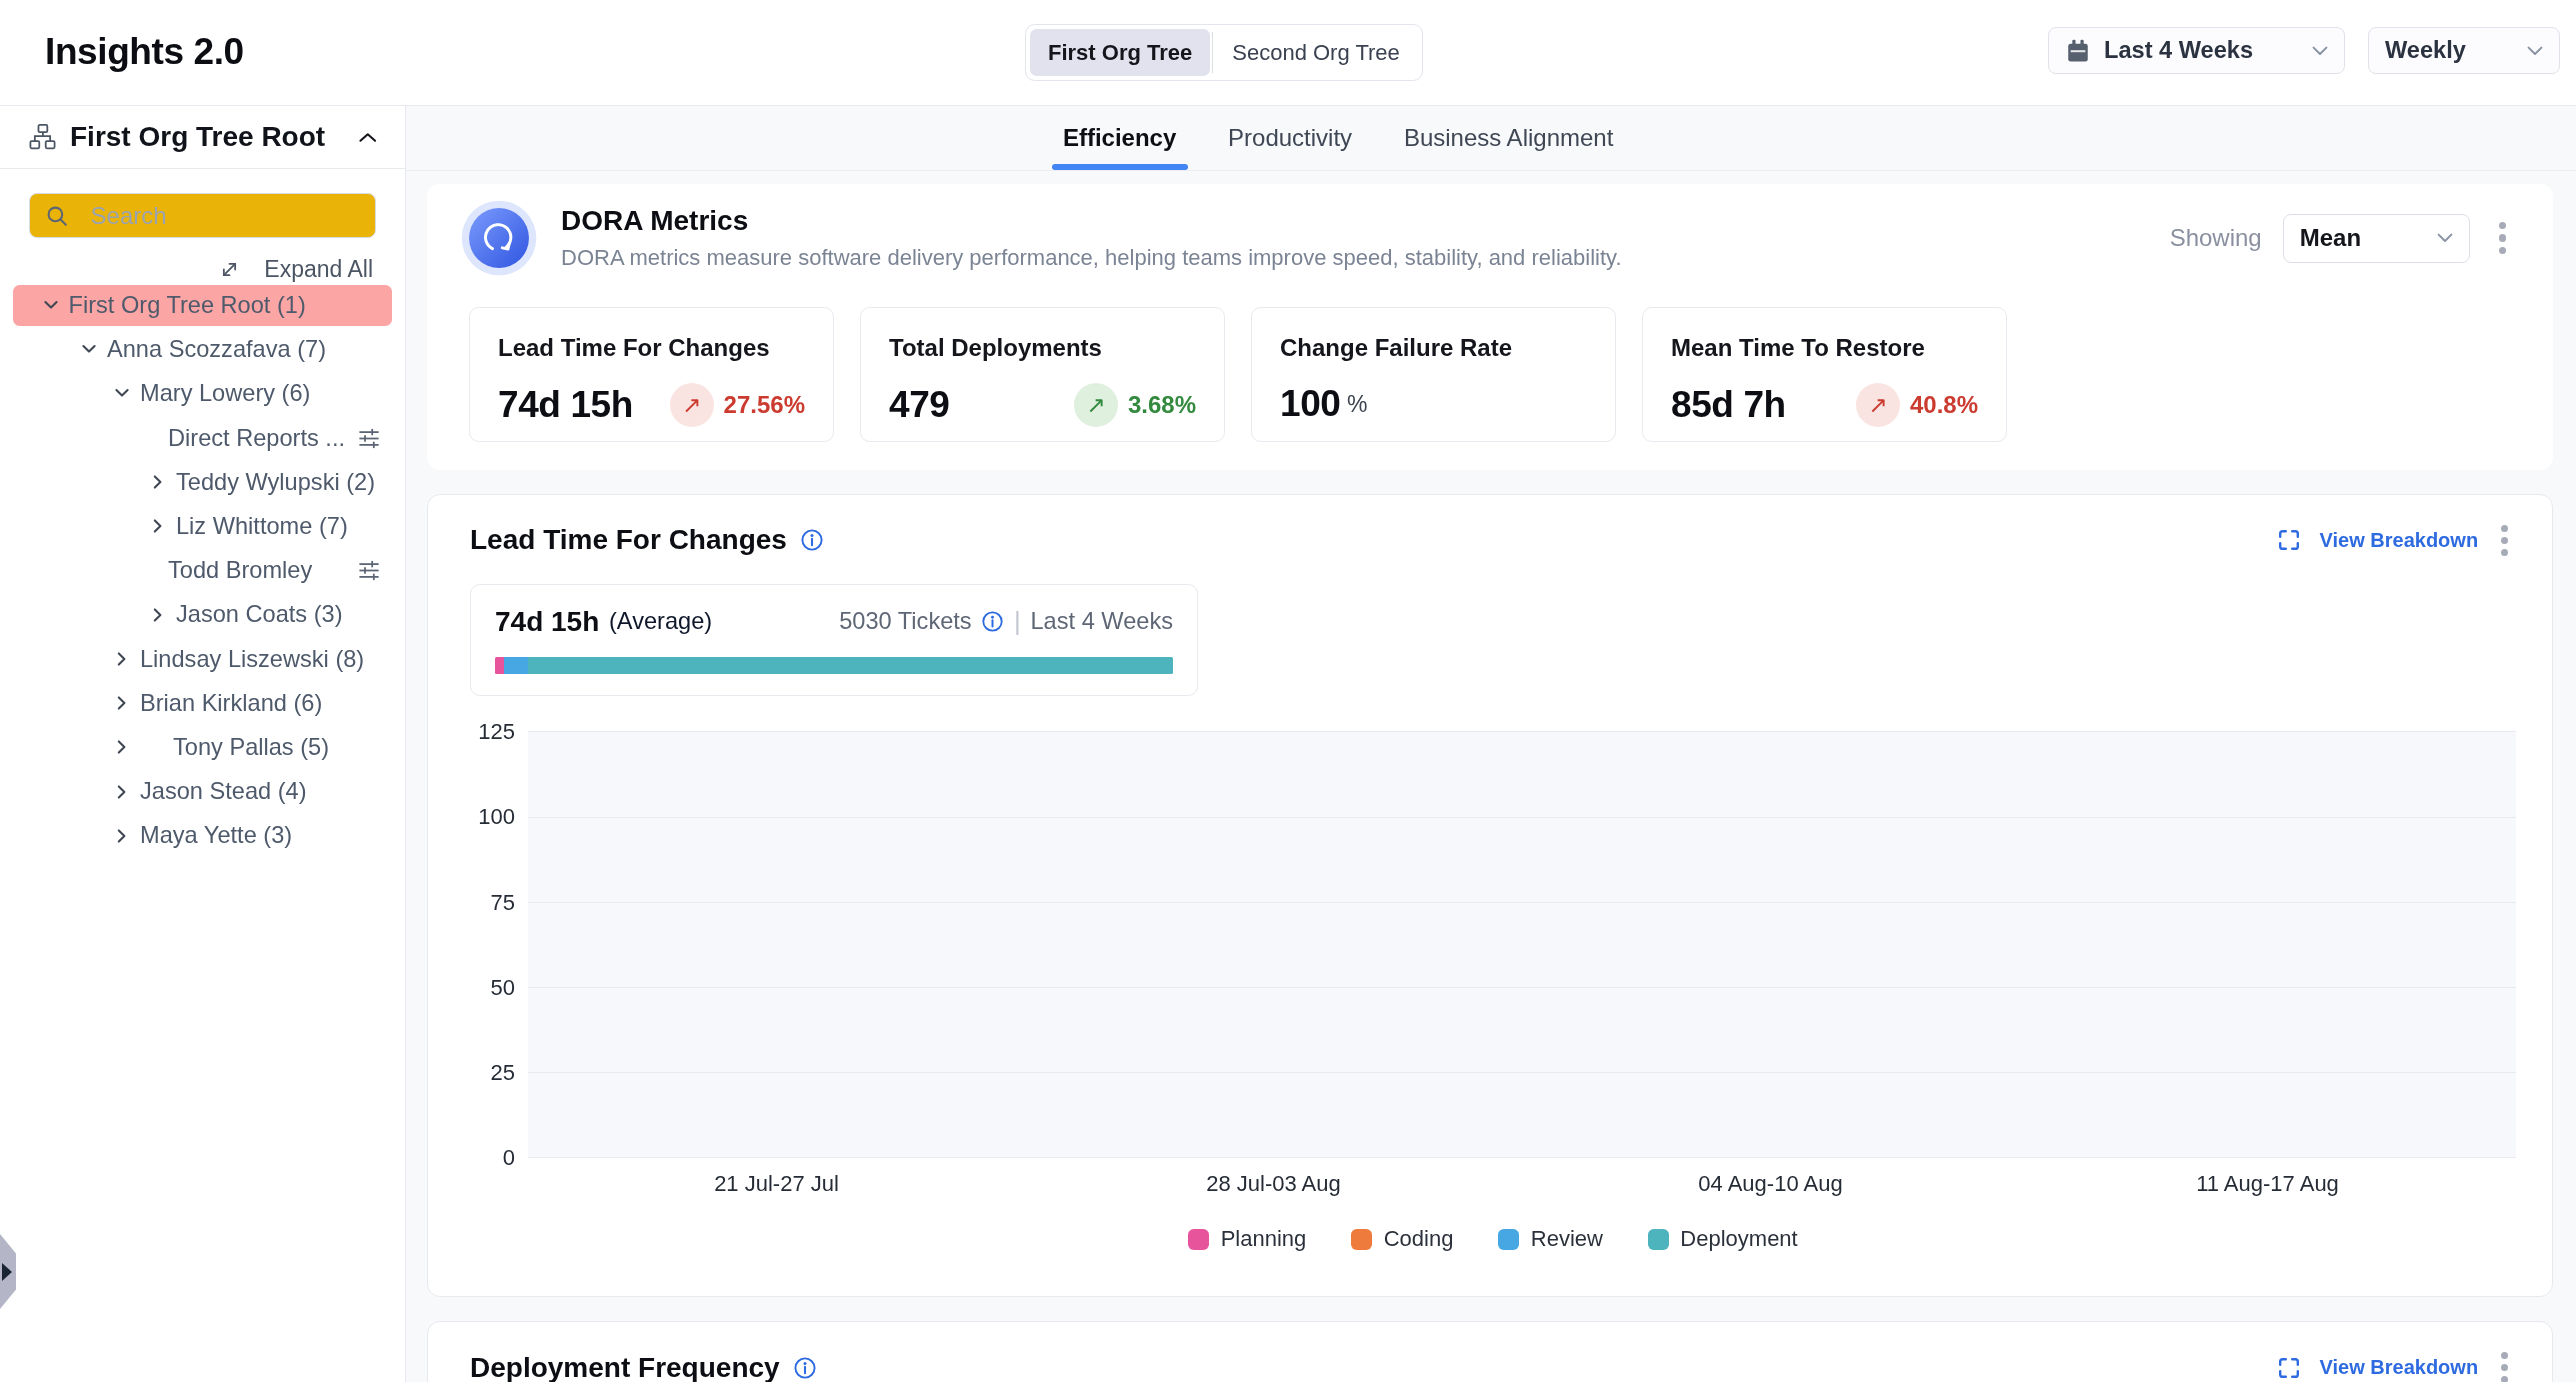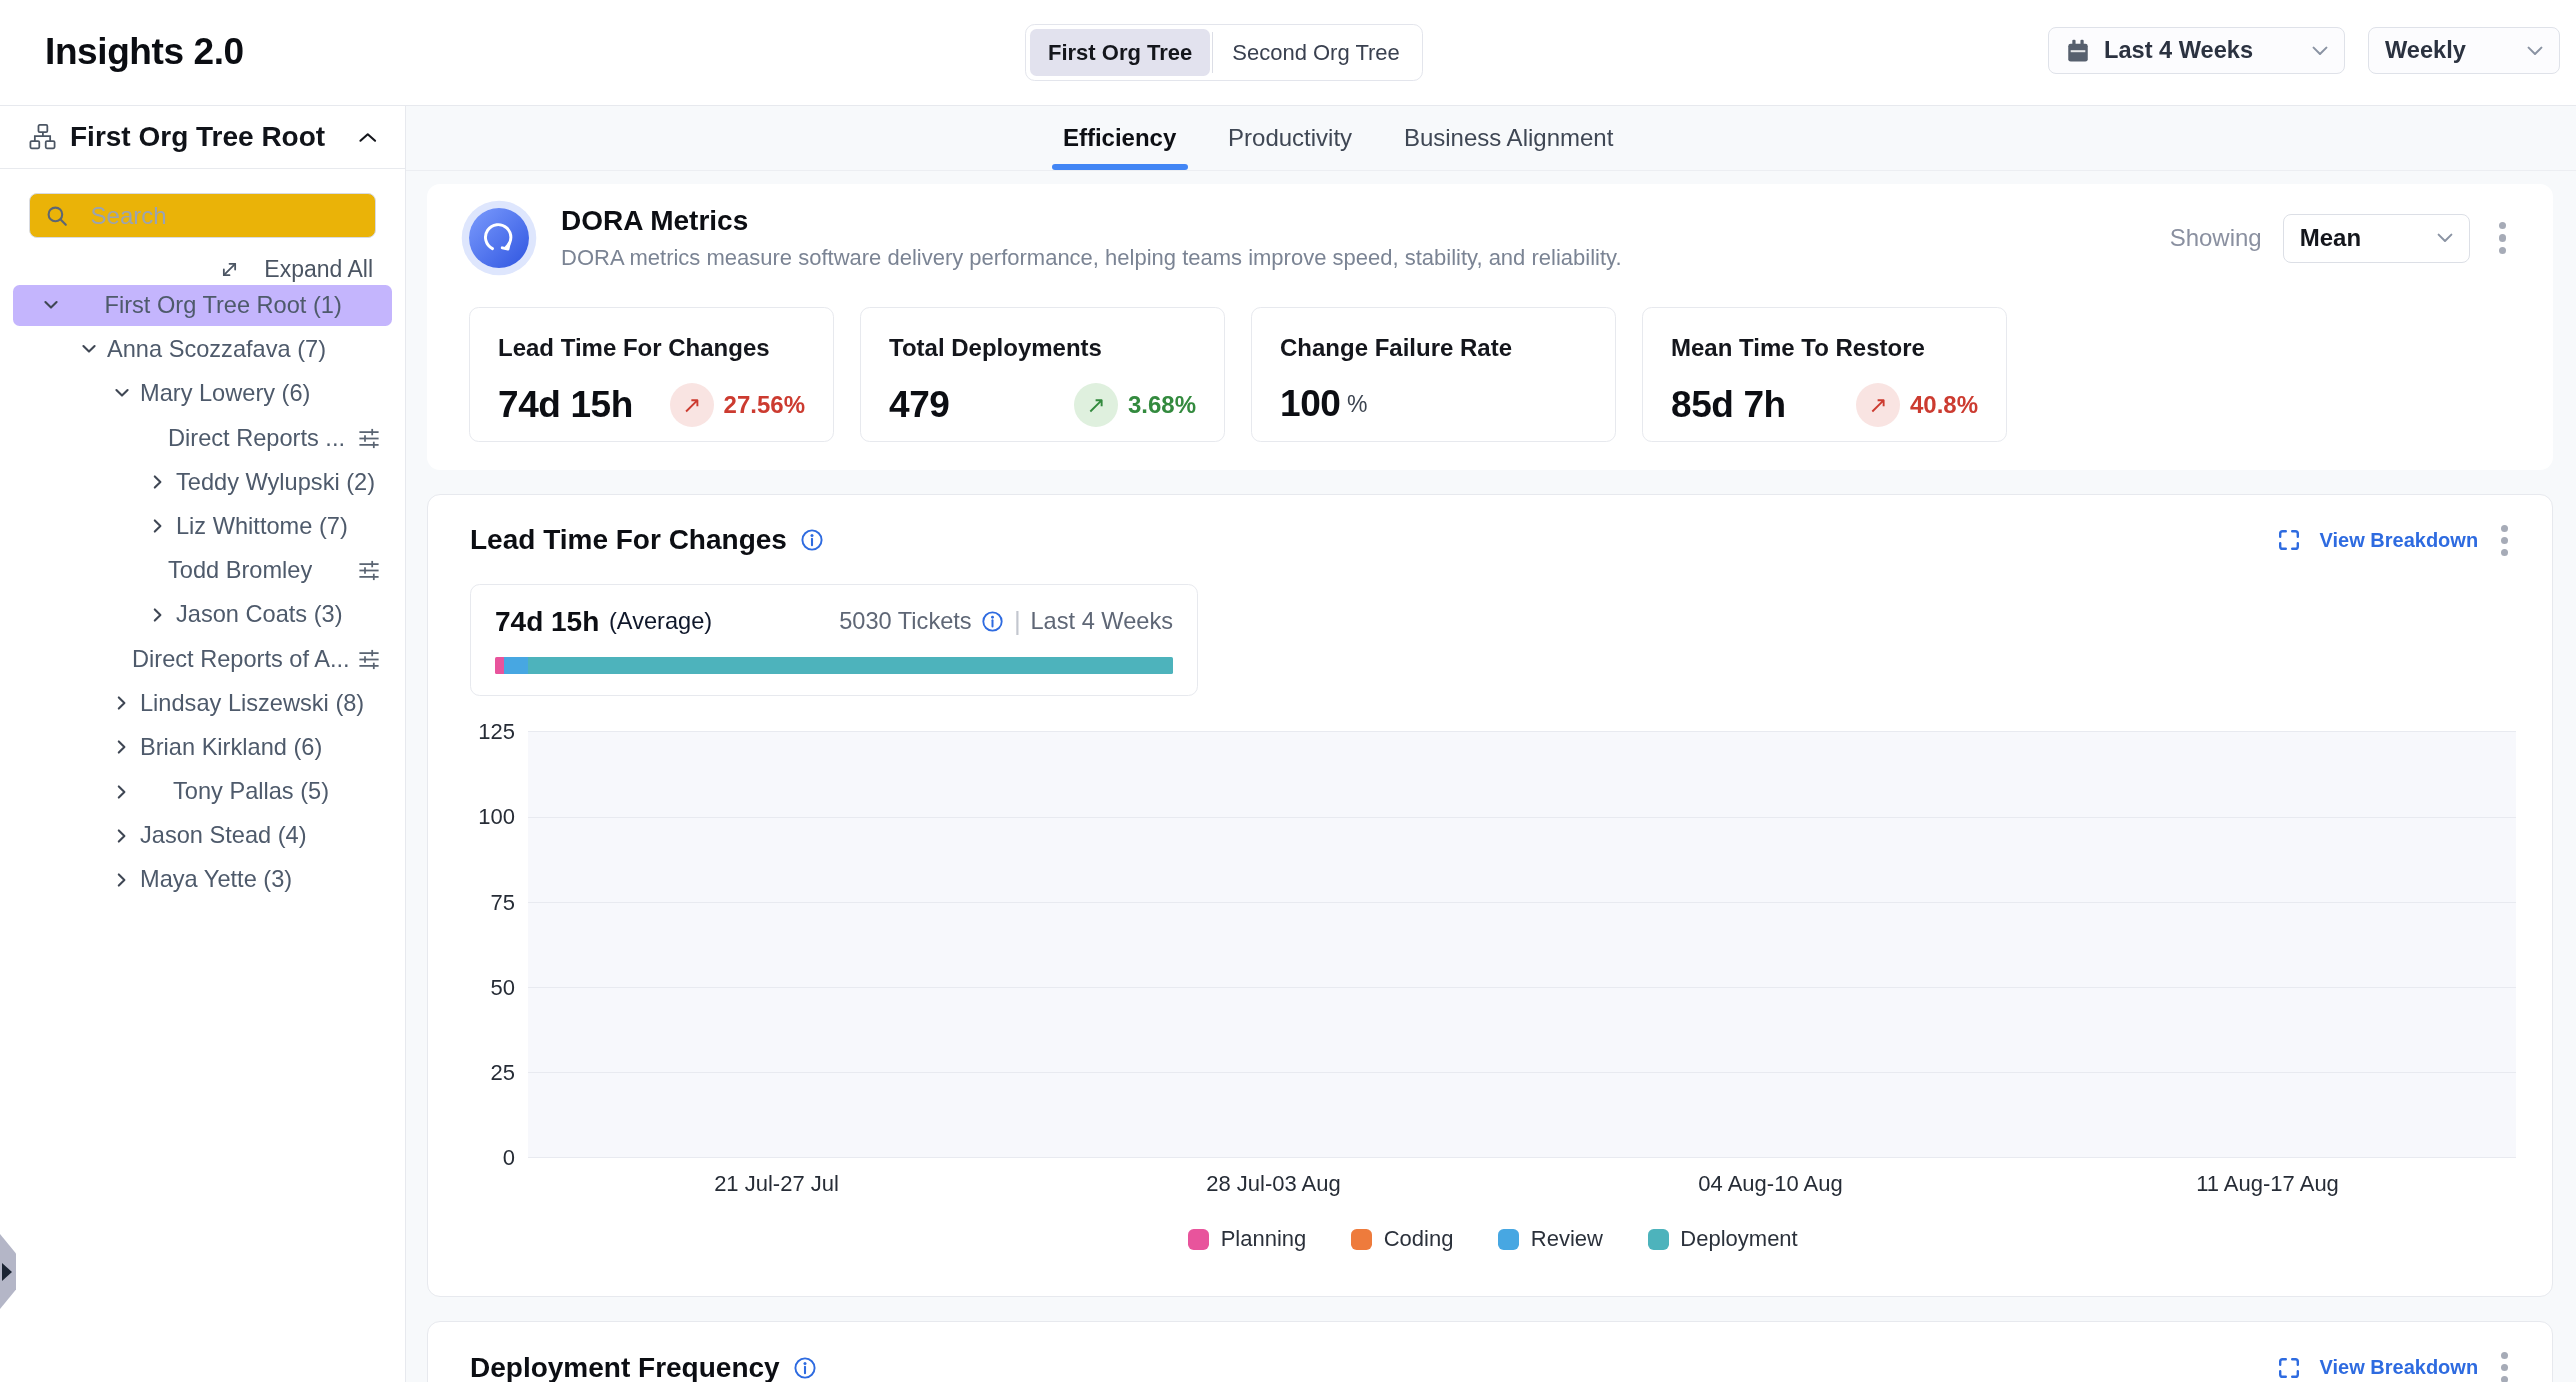--- a/index.html
+++ b/index.html
@@ -25,21 +25,21 @@
 
   
   .sb-head { height:63px; display:flex; align-items:center; gap:13px; padding:0 28px; border-bottom:0.8px solid #e8eaee; }
   .sb-title { font-size:28px; font-weight:700; color:#101319; flex:1; }
   .search { margin:24px 29px 0; height:45px; border:0.8px solid #d8dbe2; border-radius:8px; display:flex; align-items:center; gap:22px; padding:0 14.6px; background:#eab308; }
   .search input { border:none; outline:none; font-size:24px; color:#333; width:100%; font-family:inherit; background:transparent; }
   .search input::placeholder { color:#9aa3b2; }
   .expand-all { margin:18px 32px 2px 0; display:flex; justify-content:flex-end; align-items:center; gap:24px; font-size:23px; color:#4b5563; cursor:pointer;padding-left:16px; }
   .tree { padding:0 13px; }
   .tree-row { height:41px; margin-bottom:3.2px; display:flex; align-items:center; border-radius:6.5px; font-size:23.6px; color:#4e5a6b; cursor:pointer; padding-right:11.4px; }
-  .tree-row.selected { background:#c4b5fd;gap:36px; }
+  .tree-row.selected { background:#fca5a5; }
   .tree-row .chev-box { width:36px; display:flex; justify-content:center; flex:none; }
   .tree-row .lbl { white-space:nowrap; overflow:hidden; text-overflow:ellipsis; }
   .tree-row .filter { margin-left:auto; flex:none; display:flex; }
 
   
   .tabs { height:65px; border-bottom:0.8px solid #eceef2; position:relative; }
   .tabs-inner { position:absolute; left:652px; top:0; height:100%; display:flex; gap:42px; }
   .tab { position:relative; display:flex; align-items:center; font-size:24px; color:#3f4754; cursor:pointer; padding:0 4.9px; }
   .tab.active { font-weight:700; color:#0d0f14; }
   .tab.active::after { content:""; position:absolute; left:-6.5px; right:-6.5px; bottom:0; height:5.7px; background:#4286f5; border-radius:4px; }
@@ -264,34 +264,20 @@
         </div>
         <div class="tree-row" style="padding-left: 127px;">
           <span class="chev-box">
             <svg width="16" height="16" viewBox="0 0 20 20">
               <polyline points="6,3 13,10 6,17" fill="none" stroke="#3f4754" stroke-width="2.6" stroke-linecap="round" stroke-linejoin="round"></polyline>
             </svg>
           </span>
           <span class="lbl">Jason Coats (3)</span>
         </div>
         <div class="tree-row" style="padding-left: 91px;">
-          <span class="chev-box" style="width:28px"></span>
-          <span class="lbl">Direct Reports of A...</span>
-          <span class="filter">
-            <svg width="24" height="23" viewBox="0 0 30 28">
-              <line x1="3" y1="6" x2="27" y2="6" stroke="#5a6472" stroke-width="2.2"></line>
-              <line x1="19" y1="2" x2="19" y2="10" stroke="#5a6472" stroke-width="2.2"></line>
-              <line x1="3" y1="14" x2="27" y2="14" stroke="#5a6472" stroke-width="2.2"></line>
-              <line x1="10" y1="10" x2="10" y2="18" stroke="#5a6472" stroke-width="2.2"></line>
-              <line x1="3" y1="22" x2="27" y2="22" stroke="#5a6472" stroke-width="2.2"></line>
-              <line x1="21" y1="18" x2="21" y2="26" stroke="#5a6472" stroke-width="2.2"></line>
-            </svg>
-          </span>
-        </div>
-        <div class="tree-row" style="padding-left: 91px;">
           <span class="chev-box">
             <svg width="16" height="16" viewBox="0 0 20 20">
               <polyline points="6,3 13,10 6,17" fill="none" stroke="#3f4754" stroke-width="2.6" stroke-linecap="round" stroke-linejoin="round"></polyline>
             </svg>
           </span>
           <span class="lbl">Lindsay Liszewski (8)</span>
         </div>
         <div class="tree-row" style="padding-left: 91px;">
           <span class="chev-box">
             <svg width="16" height="16" viewBox="0 0 20 20">

